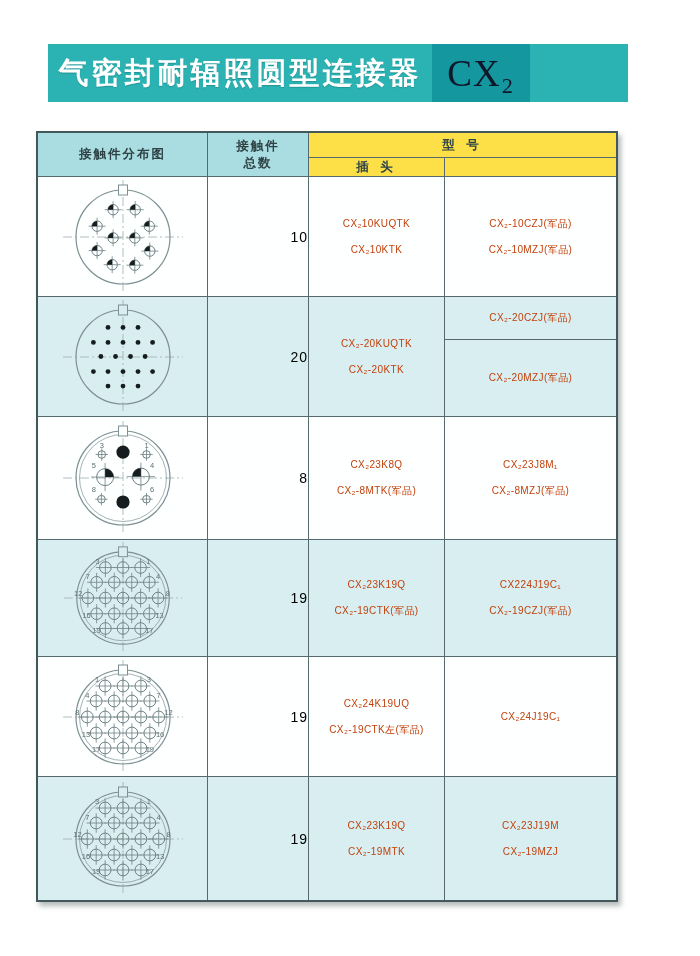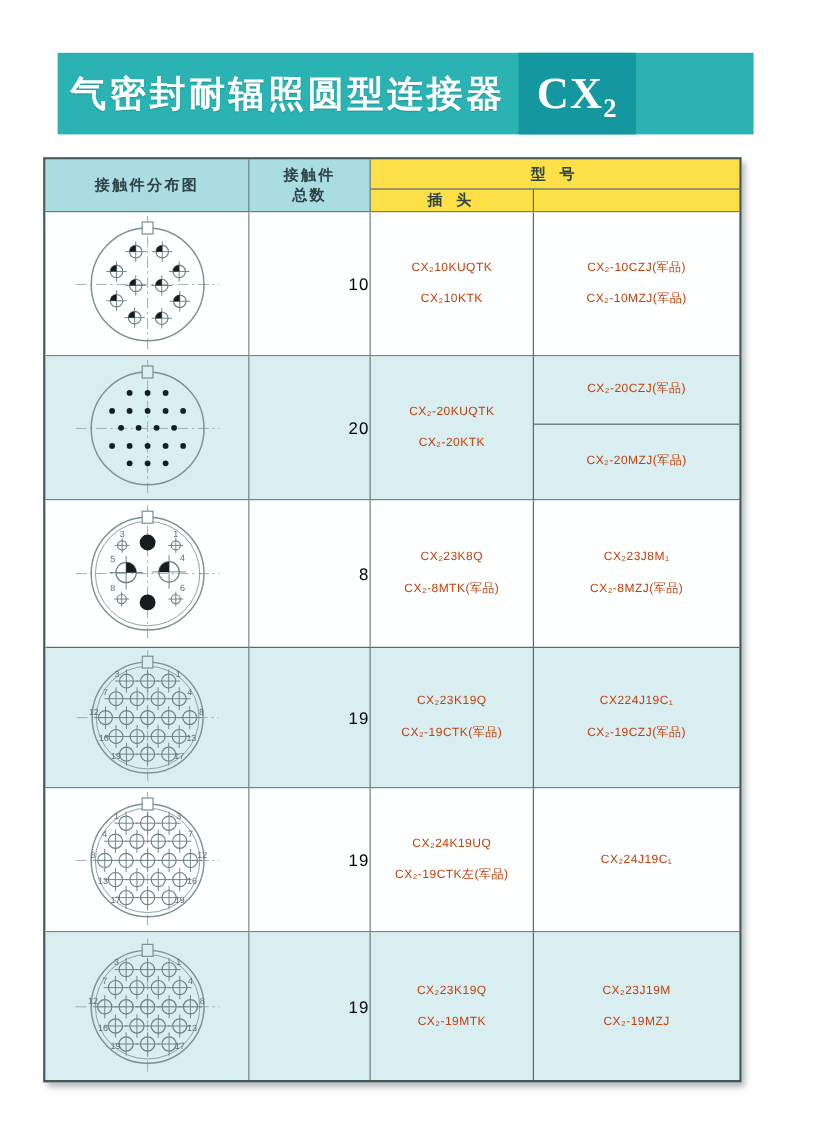--- a/index.html
+++ b/index.html
@@ -3,33 +3,33 @@
 <meta charset="utf-8">
 <style>
   html,body{margin:0;padding:0;}
   body{
     width:700px;height:956px;position:relative;background:#ffffff;
     font-family:"Liberation Sans","DejaVu Sans",sans-serif;
     overflow:hidden;
   }
   
   .banner{
-    position:absolute;left:48px;top:44px;width:580px;height:68px;
+    position:absolute;left:48px;top:44px;width:580px;height:58px;
     background:#2bb3b4;display:flex;align-items:stretch;
   }
   .banner-title{
     width:384px;display:flex;align-items:center;justify-content:center;
     color:#ffffff;font-weight:bold;font-size:30px;letter-spacing:3px;
     text-shadow:0 1px 1px rgba(0,60,60,.25);
   }
   .model-badge{
-    width:98px;background:#1597a0;color:#ffffff;
+    width:98px;background:#1597a0;color:#0f172a;
     display:flex;align-items:center;justify-content:center;
     font-family:"Liberation Serif","DejaVu Serif",serif;
-    font-weight:bold;font-size:37px;letter-spacing:1px;
+    font-weight:normal;font-size:37px;letter-spacing:1px;
   }
   .banner-spacer{flex:1;}
   
   :root{--line:#56696c;}
   .conn-table{
     position:absolute;left:36px;top:131px;width:578px;
     display:grid;
     grid-template-columns:170px 101px 136px 171px;
     grid-template-rows:44px 120px 120px 123px 117px 120px 123px;
     border:2px solid #43585a;
@@ -72,21 +72,21 @@
   }
   .hg-socket{flex:1;display:flex;align-items:center;justify-content:center;}
   
   .ccell{font-size:14px;letter-spacing:1px;color:#000000;align-items:flex-end;}
   .mline{
     font-size:10px;letter-spacing:.4px;line-height:26px;color:#c2410c;
     white-space:nowrap;
   }
   .split{padding:0;justify-content:flex-start;}
   .sub{width:100%;display:flex;align-items:center;justify-content:center;box-sizing:border-box;}
-  .subA{height:57px;border-bottom:1px solid var(--line);}
+  .subA{height:43px;border-bottom:1px solid var(--line);}
   .subB{flex:1;}
   
   .dcell svg{display:block;}
   .ring{fill:none;stroke:#7d9093;stroke-width:1.2;}
   .ring.thin{stroke-width:.7;}
   .axis{stroke:#9cadaf;stroke-width:.8;stroke-dasharray:9 3 2 3;}
   .notch{fill:var(--cellbg,#fff);stroke:#7d9093;stroke-width:1;}
   .c-outline{fill:none;stroke:#6e8184;stroke-width:1;}
   .c-cross{stroke:#6e8184;stroke-width:.8;}
   .c-fill{fill:#161d1e;stroke:none;}

